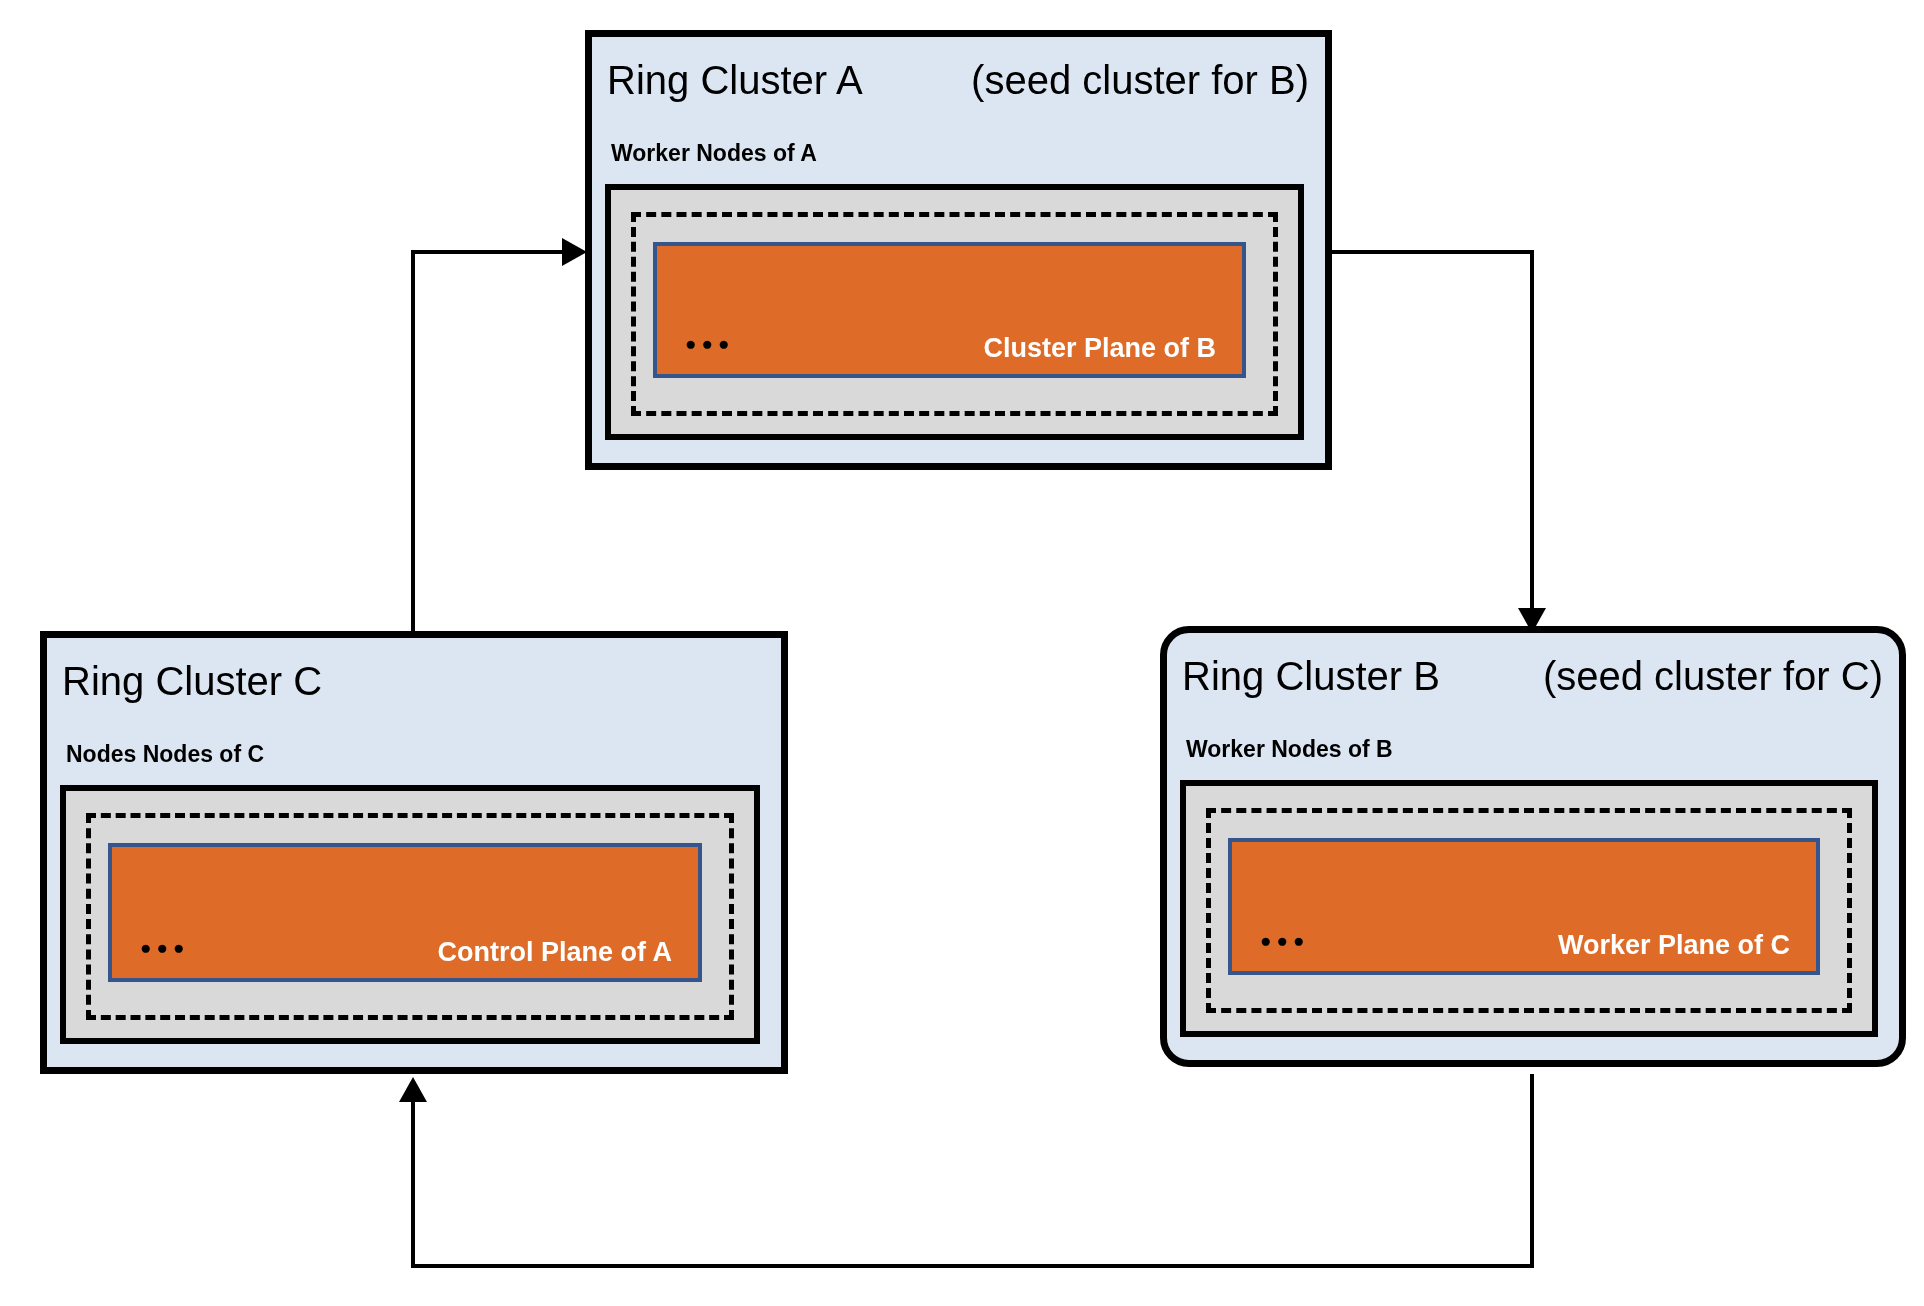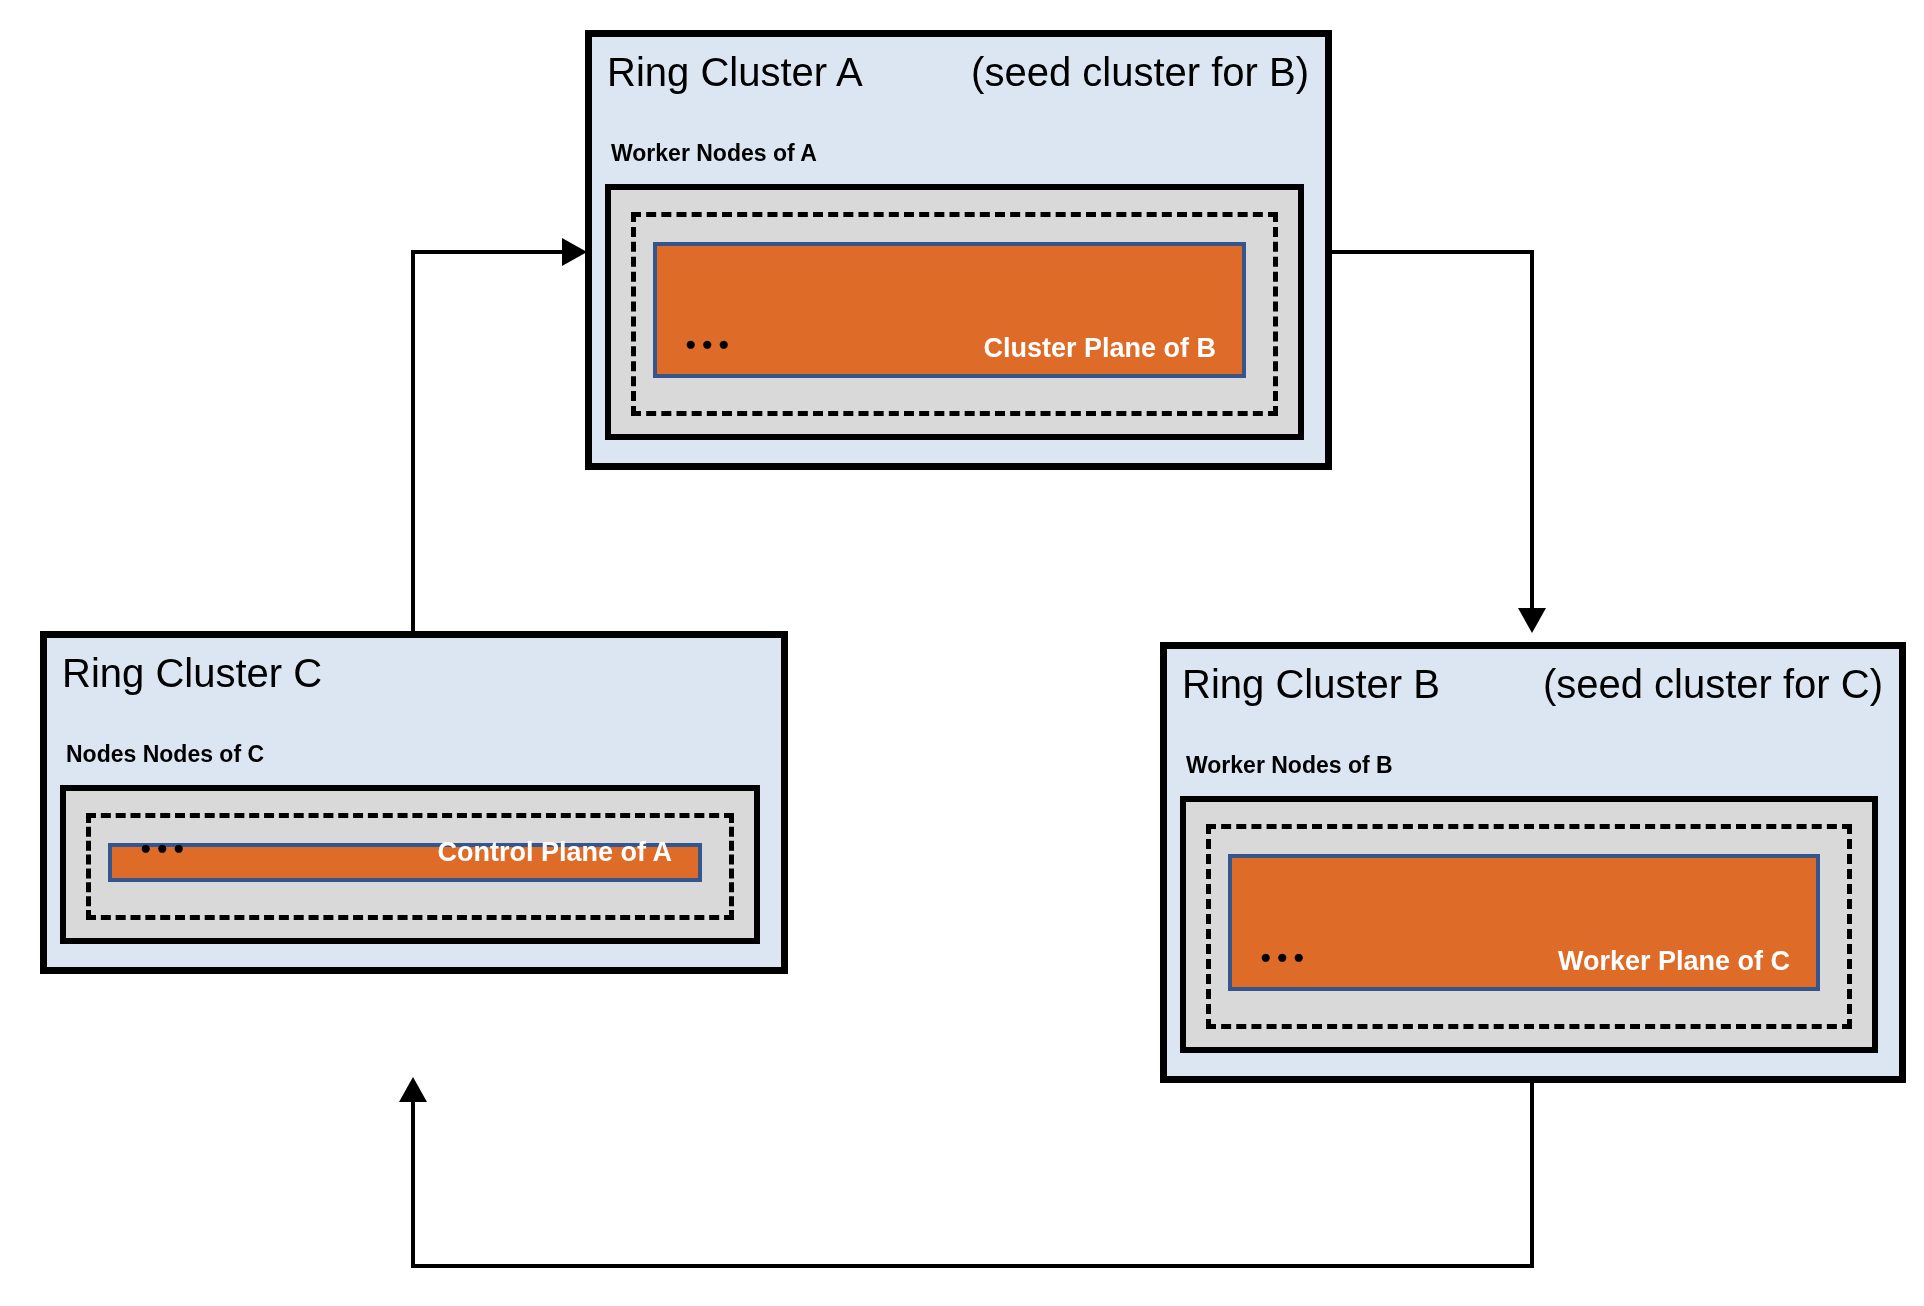--- a/index.html
+++ b/index.html
@@ -18,28 +18,28 @@
     width: 1924px; height: 1306px;
     pointer-events: none;
   }
   .cluster {
     position: absolute;
     box-sizing: border-box;
     background: #dce6f2;
     border: 7px solid #000000;
   }
   #cluster-a { left: 585px;  top: 30px;  width: 747px; height: 440px; }
-  #cluster-c { left: 40px;   top: 631px; width: 748px; height: 343px; }
-  #cluster-b { left: 1160px; top: 642px; width: 746px; height: 441px; }
+  #cluster-c { left: 40px;   top: 631px; width: 748px; height: 443px; }
+  #cluster-b { left: 1160px; top: 626px; width: 746px; height: 441px; border-radius: 29px; }
 
   .title-row {
     display: flex;
     justify-content: space-between;
     align-items: baseline;
-    padding: 12px 16px 0 15px;
+    padding: 20px 16px 0 15px;
     font-size: 40px;
     line-height: 1.15;
     white-space: nowrap;
   }
   .worker-label {
     position: absolute;
     left: 19px;
     top: 103px;
     font-size: 23px;
     font-weight: bold;

